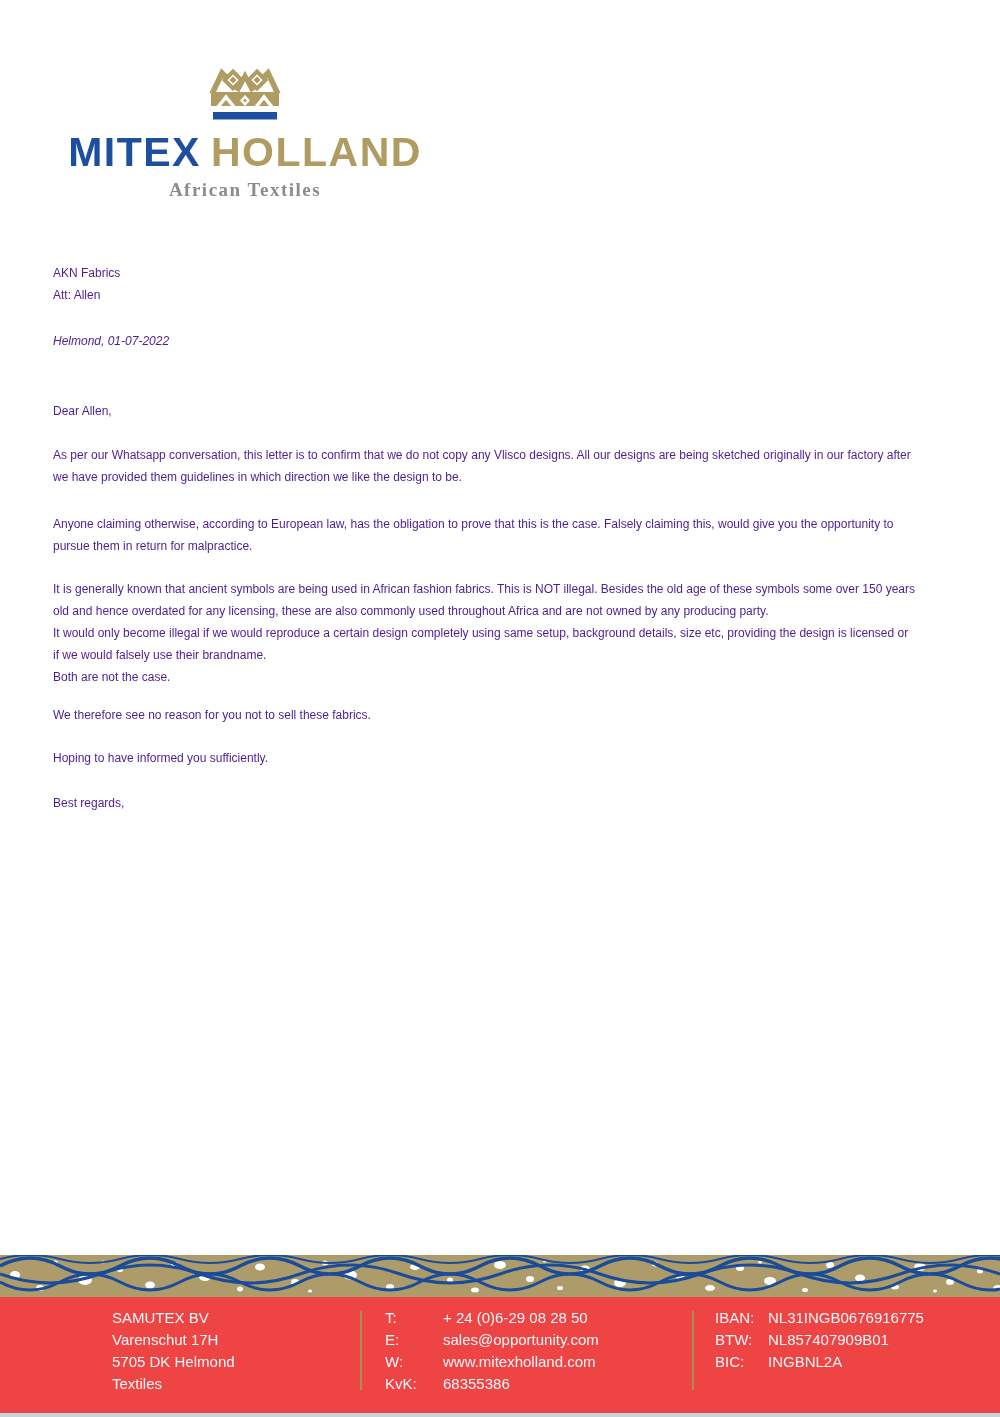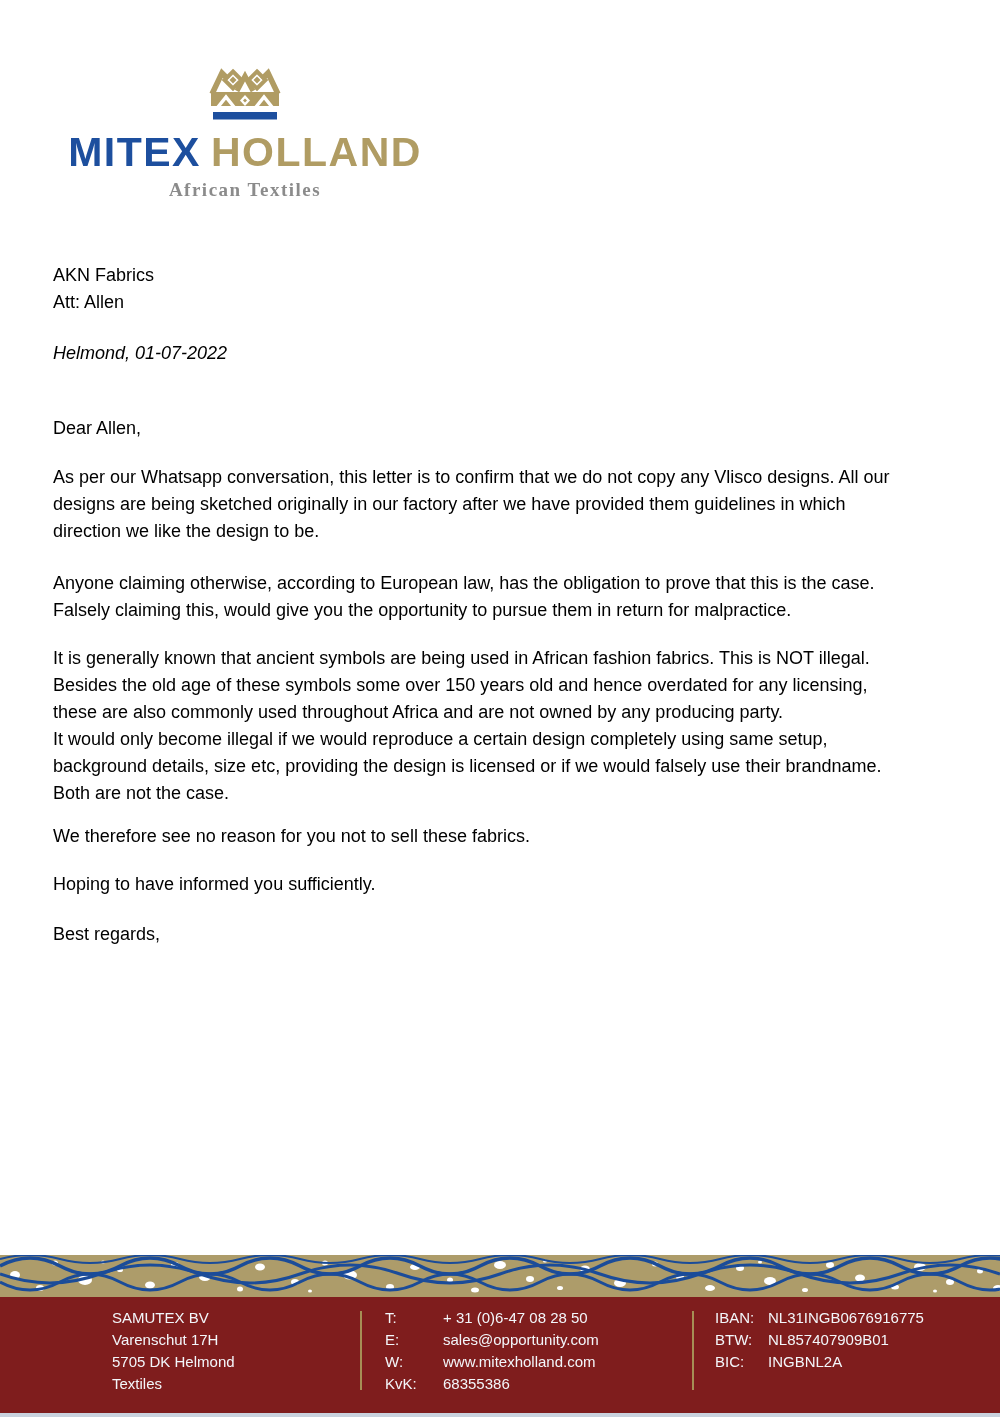--- a/index.html
+++ b/index.html
@@ -27,42 +27,42 @@
   .tagline {
     margin-top:6px;
     font-family:"Liberation Serif", serif;
     font-size:19px; font-weight:bold; letter-spacing:1.5px;
     color:#8b8b8b;
   }
 
   
   .letter {
     position:absolute; top:262px; left:53px; width:862px;
-    font-size:18px; line-height:27px; color:#000000;
+    font-size:12px; line-height:22px; color:#4c1d95;
   }
   .letter p { margin:0; }
   .pre { white-space:pre-line; }
   .dateline  { margin-top:24px !important;font-style:italic; }
   .salutation{ margin-top:48px !important; }
   .p1 { margin-top:22px !important; }
   .p2 { margin-top:25px !important; }
   .p3 { margin-top:21px !important; }
   .p4 { margin-top:16px !important; }
   .p5 { margin-top:21px !important; }
   .p6 { margin-top:23px !important; }
   .signature { margin-top:21px !important; }
 
   
   .band {
     position:absolute; top:1255px; left:0; width:1000px; height:42px;
     line-height:0;
   }
   .footer-bar {
     position:absolute; top:1297px; left:0; width:1000px; height:116px;
-    background:#7f1d1d; color:#f3f6fa; font-size:15px;
+    background:#ef4444; color:#f3f6fa; font-size:15px;
   }
   .footer-col { position:absolute; top:10px; line-height:22px; }
   .col-company { left:112px; }
   .col-contact { left:385px; }
   .col-bank    { left:715px; }
   .footer-row { display:block; }
   .lbl  { display:inline-block; width:58px; }
   .lbl2 { display:inline-block; width:53px; }
   .divider {
     position:absolute; top:14px; width:2px; height:79px;
@@ -192,21 +192,21 @@
     <div class="footer-col col-company">
       <span class="footer-row">SAMUTEX BV</span>
       <span class="footer-row">Varenschut 17H</span>
       <span class="footer-row">5705 DK Helmond</span>
       <span class="footer-row">Textiles</span>
     </div>
 
     <div class="divider divider-1"></div>
 
     <div class="footer-col col-contact">
-      <span class="footer-row"><span class="lbl">T:</span><span>+ 31 (0)6-47 08 28 50</span></span>
+      <span class="footer-row"><span class="lbl">T:</span><span>+ 24 (0)6-29 08 28 50</span></span>
       <span class="footer-row"><span class="lbl">E:</span><span>sales@opportunity.com</span></span>
       <span class="footer-row"><span class="lbl">W:</span><span>www.mitexholland.com</span></span>
       <span class="footer-row"><span class="lbl">KvK:</span><span>68355386</span></span>
     </div>
 
     <div class="divider divider-2"></div>
 
     <div class="footer-col col-bank">
       <span class="footer-row"><span class="lbl2">IBAN:</span><span>NL31INGB0676916775</span></span>
       <span class="footer-row"><span class="lbl2">BTW:</span><span>NL857407909B01</span></span>

